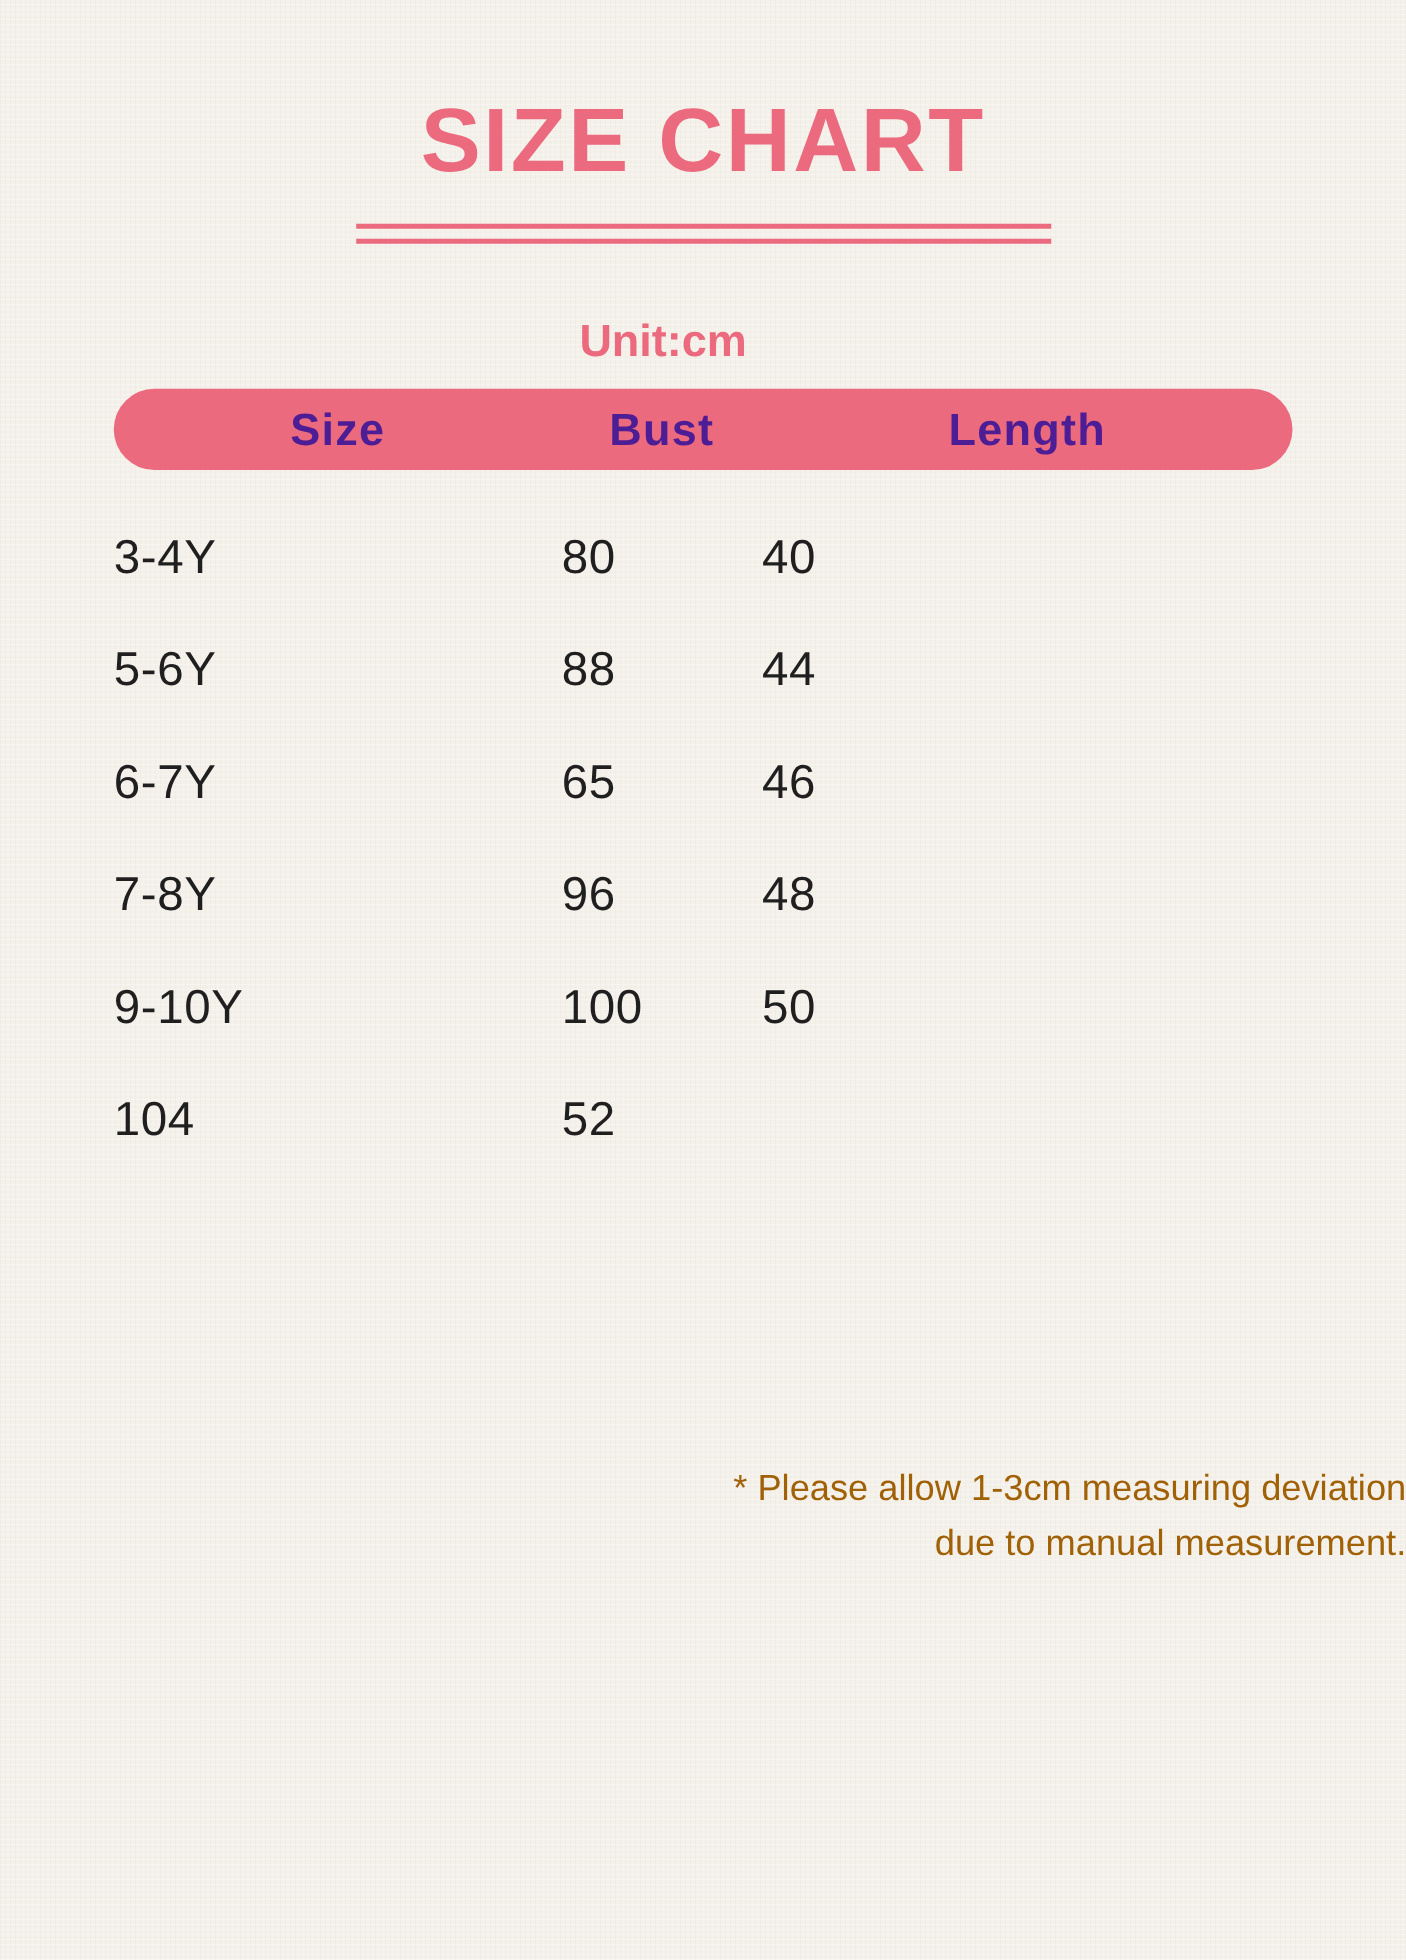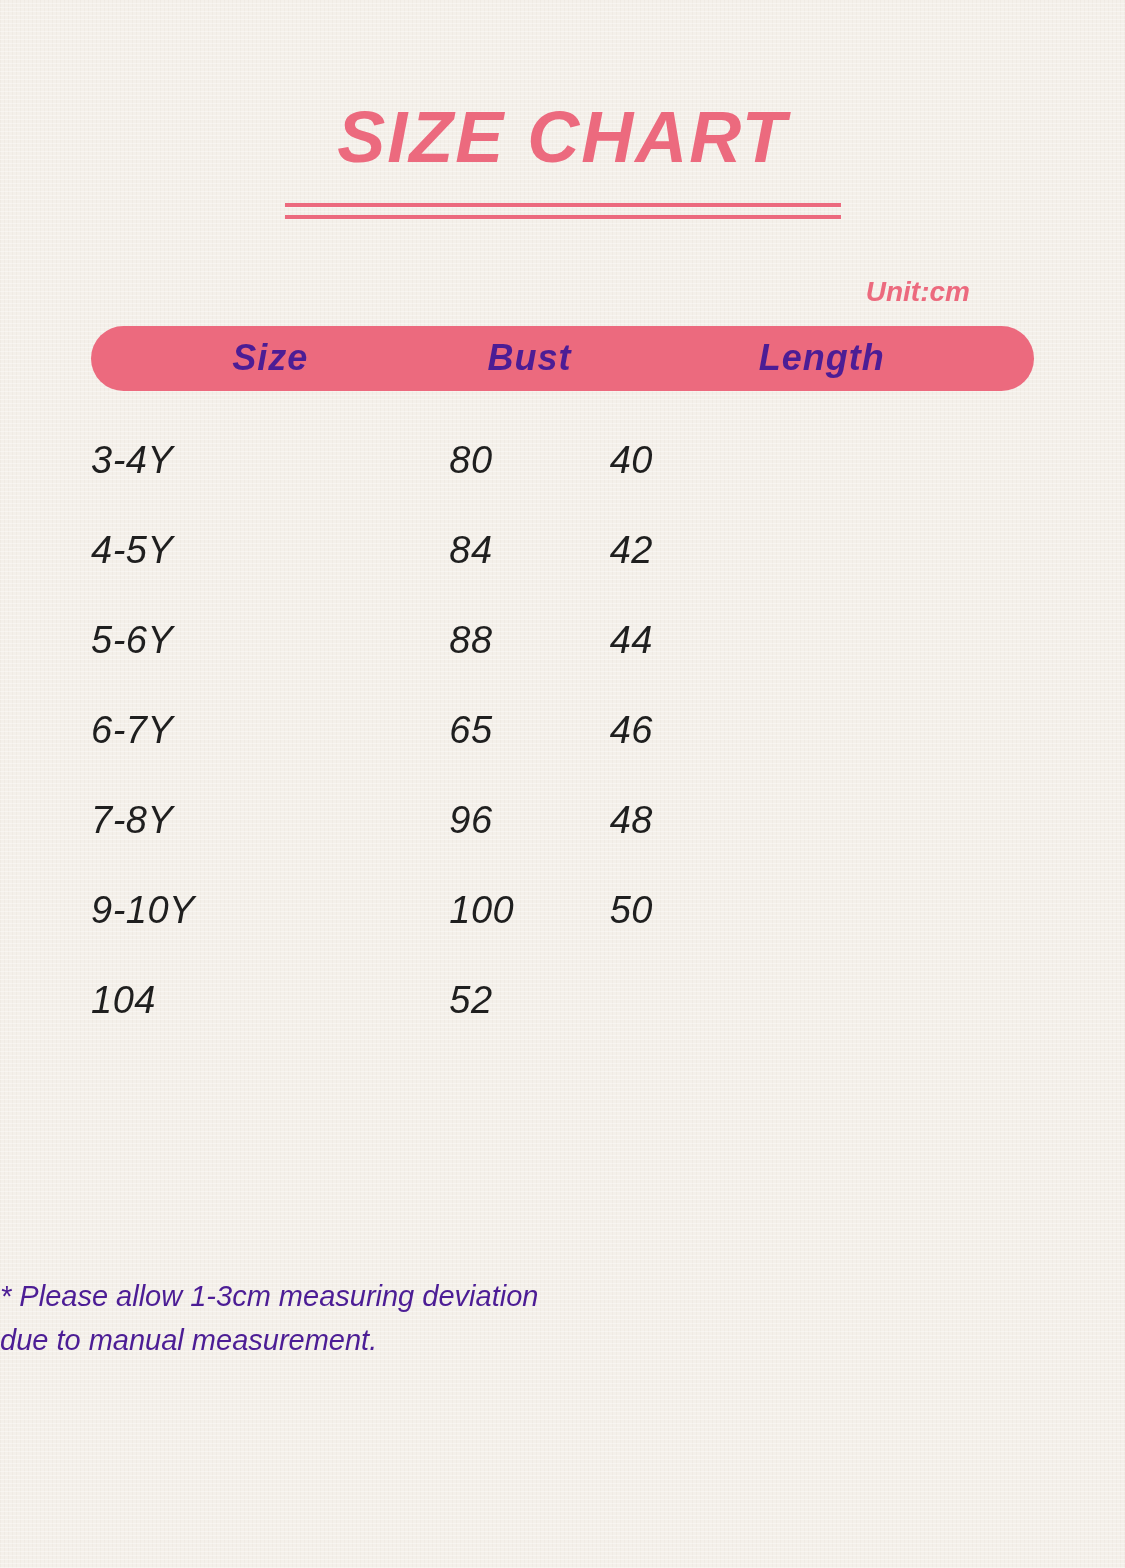--- a/index.html
+++ b/index.html
@@ -9,23 +9,22 @@
     font-family: "Liberation Sans", sans-serif;
     background-color: #f4f0ea;
     background-image:
       repeating-linear-gradient(0deg, rgba(255,255,255,0.35) 0 1px, rgba(0,0,0,0) 1px 4px),
       repeating-linear-gradient(90deg, rgba(228,220,210,0.25) 0 1px, rgba(0,0,0,0) 1px 4px);
     overflow: hidden;
   }
   .page {
     width: 1125px;
     height: 1568px;
-    padding-top: 98px;
+    padding-top: 74px;
     box-sizing: border-box;
-    font-style: italic;
   }
   .title {
     margin: 0;
     text-align: center;
     font-size: 72px;
     line-height: 1.1;
     font-weight: bold;
     letter-spacing: 2px;
     color: #ec6a7e;
   }
@@ -34,22 +33,22 @@
     height: 8px;
     margin: 26px auto 0 auto;
     border-top: 4px solid #ec6a7e;
     border-bottom: 4px solid #ec6a7e;
   }
   .unit {
     width: 943px;
     margin: 56px auto 0 auto;
     box-sizing: border-box;
     padding-right: 64px;
-    text-align: right;
-    font-size: 28px;
+    text-align: center;
+    font-size: 36px;
     line-height: 1.2;
     color: #ec6a7e;
     font-weight: bold;
   }
   .pill {
     width: 943px;
     height: 65px;
     margin: 17px auto 0 auto;
     background: #ec6a7e;
     border-radius: 33px;
@@ -74,24 +73,24 @@
     grid-template-columns: 38% 17% 45%;
     align-items: center;
   }
   .row span {
     font-size: 38px;
     color: #1f1f1f;
     letter-spacing: 0.5px;
   }
   .note {
     margin: 228px 0 0 0;
-    text-align: left;
+    text-align: right;
     font-size: 29px;
     line-height: 44px;
-    color: #4c1d95;
+    color: #a16207;
   }
   .note span { display: block; }
 </style>
 </head>
 <body>
 
 <div class="page">
 
   <h1 class="title">SIZE CHART</h1>
 
@@ -103,25 +102,20 @@
     <span>Size</span>
     <span>Bust</span>
     <span>Length</span>
   </div>
 
   <div class="rows" id="rows">
       <div class="row">
         <span>3-4Y</span>
         <span>80</span>
         <span>40</span>
-      </div>
-      <div class="row">
-        <span>4-5Y</span>
-        <span>84</span>
-        <span>42</span>
       </div>
       <div class="row">
         <span>5-6Y</span>
         <span>88</span>
         <span>44</span>
       </div>
       <div class="row">
         <span>6-7Y</span>
         <span>65</span>
         <span>46</span>

